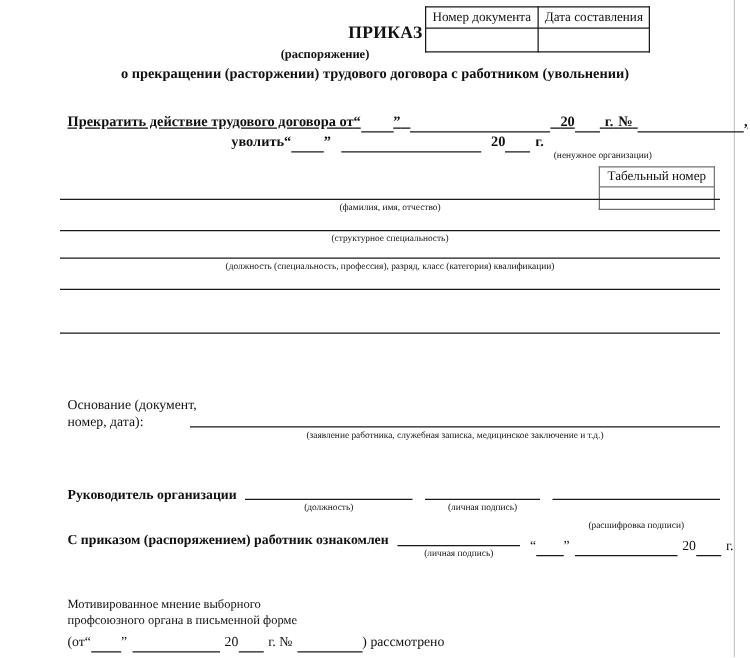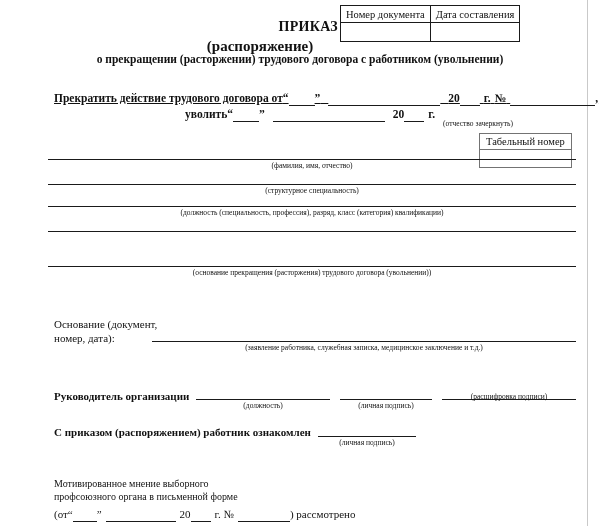--- a/index.html
+++ b/index.html
@@ -63,21 +63,21 @@
     font-size: 14px;
     letter-spacing: .3px;
   }
   .title-rasp {
     position: absolute;
     left: 0;
     top: 38px;
     width: 520px;
     text-align: center;
     font-weight: bold;
-    font-size: 15px;
+    font-size: 10px;
   }
   .title-sub {
     position: absolute;
     left: 0;
     top: 53px;
     width: 600px;
     text-align: center;
     font-weight: bold;
     font-size: 11.5px;
   }
@@ -206,21 +206,21 @@
     <span class="fill g-num"></span><span class="bold-txt">,</span>
   </div>
 
   <div class="abs row2">
     <span class="ord-label">уволить</span><span class="quote">“</span><span class="fill g-small"></span><span class="quote">”</span>
     &nbsp;<span class="fill g-mid"></span>
     &nbsp;<span class="bold-txt">20</span><span class="fill g-year"></span>
     <span class="bold-txt">г.</span>
   </div>
 
-  <div class="note-strike">(отчество зачеркнуть)</div>
+  <div class="note-strike">(ненужное организации)</div>
 
   <table class="tab-box">
     <tbody>
         <tr>
       <td>Табельный номер</td>
     </tr>
     <tr>
       <td class="blank"></td>
     </tr>
   </tbody>
@@ -230,43 +230,48 @@
   <div class="caption" style="left:48px; top:161px; width:528px;">(фамилия, имя, отчество)</div>
 
   <div class="rule" style="left:48px; top:184px; width:528px;"></div>
   <div class="caption" style="left:48px; top:186px; width:528px;">(структурное специальность)</div>
 
   <div class="rule" style="left:48px; top:206px; width:528px;"></div>
   <div class="caption" style="left:48px; top:208px; width:528px;">(должность (специальность, профессия), разряд, класс (категория) квалификации)</div>
 
   <div class="rule" style="left:48px; top:231px; width:528px;"></div>
   <div class="rule" style="left:48px; top:266px; width:528px;"></div>
-  <div class="caption" style="left:48px; top:268px; width:528px;">(основание прекращения (расторжения) трудового договора (увольнении))</div>
 
   <div class="osn-label" style="top:318px;">Основание (документ,</div>
   <div class="osn-label" style="top:332px;">номер, дата):</div>
   <div class="rule" style="left:152px; top:341px; width:424px;"></div>
   <div class="caption" style="left:152px; top:343px; width:424px;">(заявление работника, служебная записка, медицинское заключение и т.д.)</div>
 
   <div class="sig-label" style="left:54px; top:390px;">Руководитель организации</div>
 
   <div class="rule" style="left:196px; top:399px; width:134px;"></div>
   <div class="caption" style="left:196px; top:401px; width:134px;">(должность)</div>
 
   <div class="rule" style="left:340px; top:399px; width:92px;"></div>
   <div class="caption" style="left:340px; top:401px; width:92px;">(личная подпись)</div>
 
   <div class="rule" style="left:442px; top:399px; width:134px;"></div>
-  <div class="caption" style="left:442px; top:392px; width:134px;">(расшифровка подписи)</div>
+  <div class="caption" style="left:442px; top:415px; width:134px;">(расшифровка подписи)</div>
 
   <div class="sig-label" style="left:54px; top:426px;">С приказом (распоряжением) работник ознакомлен</div>
 
   <div class="rule" style="left:318px; top:436px; width:98px;"></div>
   <div class="caption" style="left:318px; top:438px; width:98px;">(личная подпись)</div>
 
+  <div class="abs" style="left:424px; top:427px;">
+    <span class="plain" style="position:static;">“</span><span class="fill" style="width:22px;"></span><span class="plain" style="position:static;">”</span>
+    <span class="fill" style="width:82px;"></span>
+    <span class="plain" style="position:static;">20</span><span class="fill" style="width:20px;"></span>
+    <span class="plain" style="position:static;">г.</span>
+  </div>
 
   <div class="union-line" style="top:491px;">профсоюзного органа в письменной форме</div>
   <div class="union-line" style="top:478px;">Мотивированное мнение выборного</div>
 
   <div class="abs" style="left:54px; top:504px;">
     <span class="plain" style="position:static;">(от</span><span class="plain" style="position:static;">“</span><span class="fill" style="width:24px;"></span><span class="plain" style="position:static;">”</span>
     <span class="fill" style="width:70px;"></span>
     <span class="plain" style="position:static;">20</span><span class="fill" style="width:20px;"></span>
     <span class="plain" style="position:static;">г. №</span>
     <span class="fill" style="width:52px;"></span><span class="plain" style="position:static;">) рассмотрено</span>

